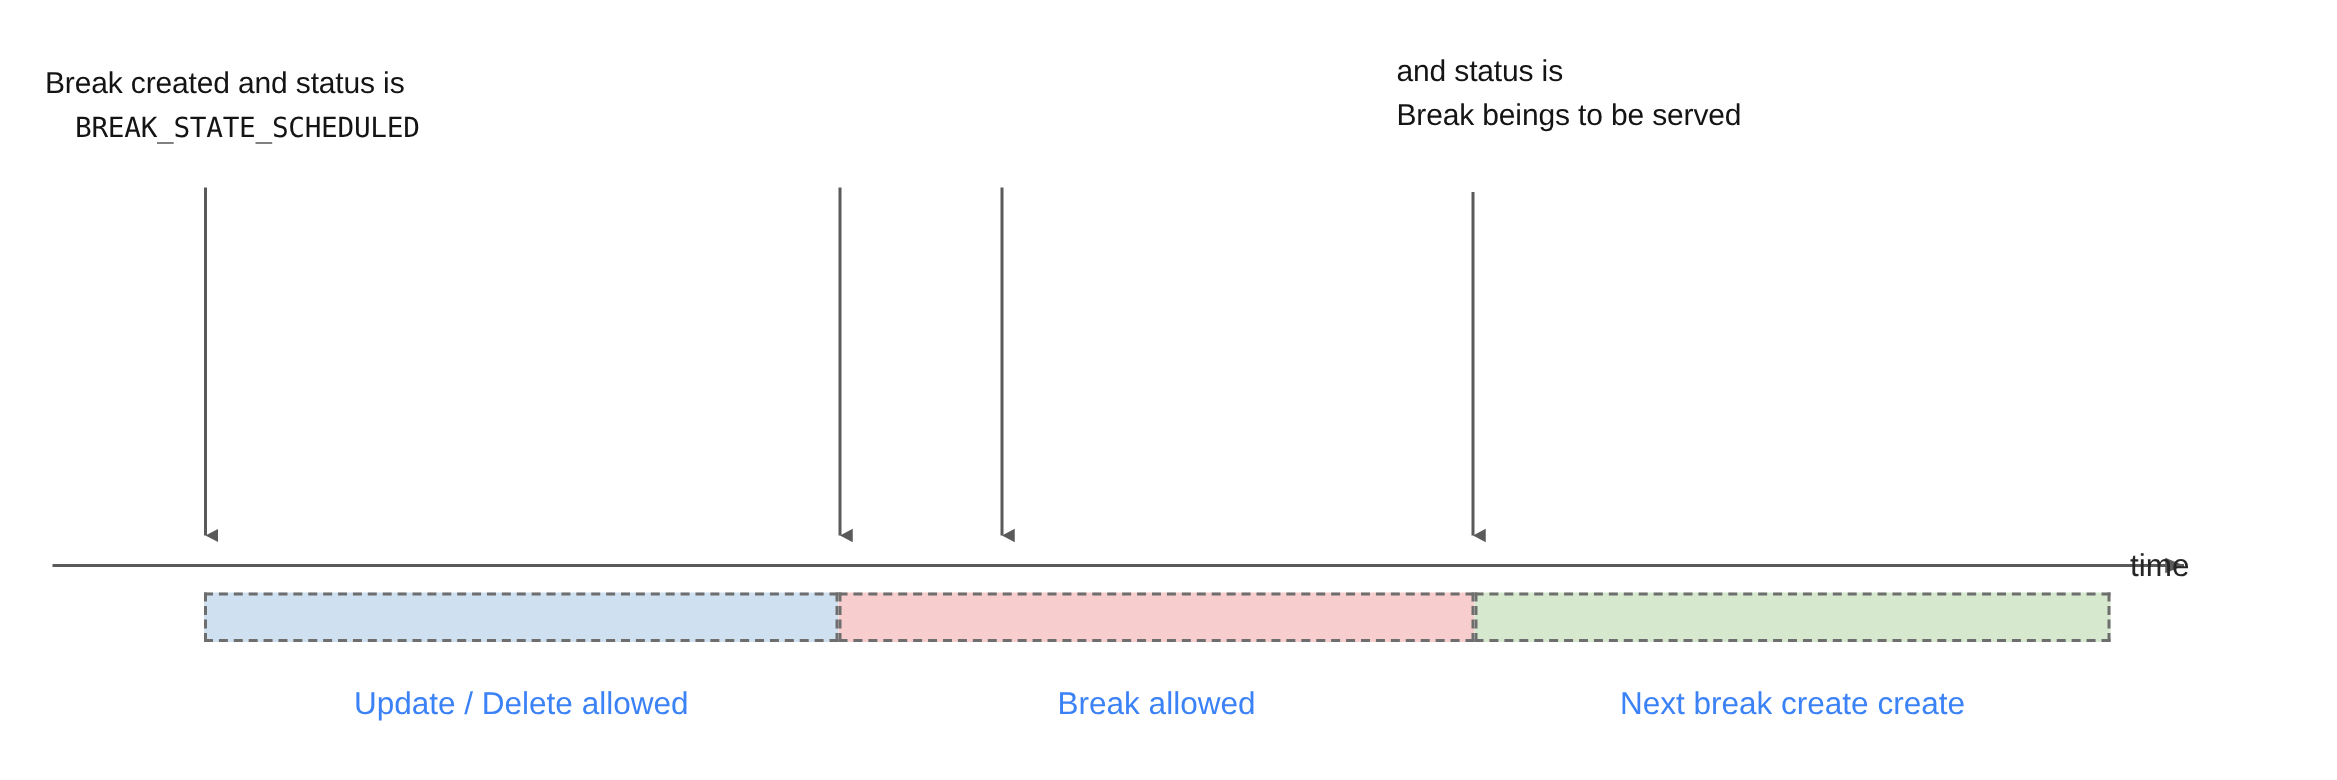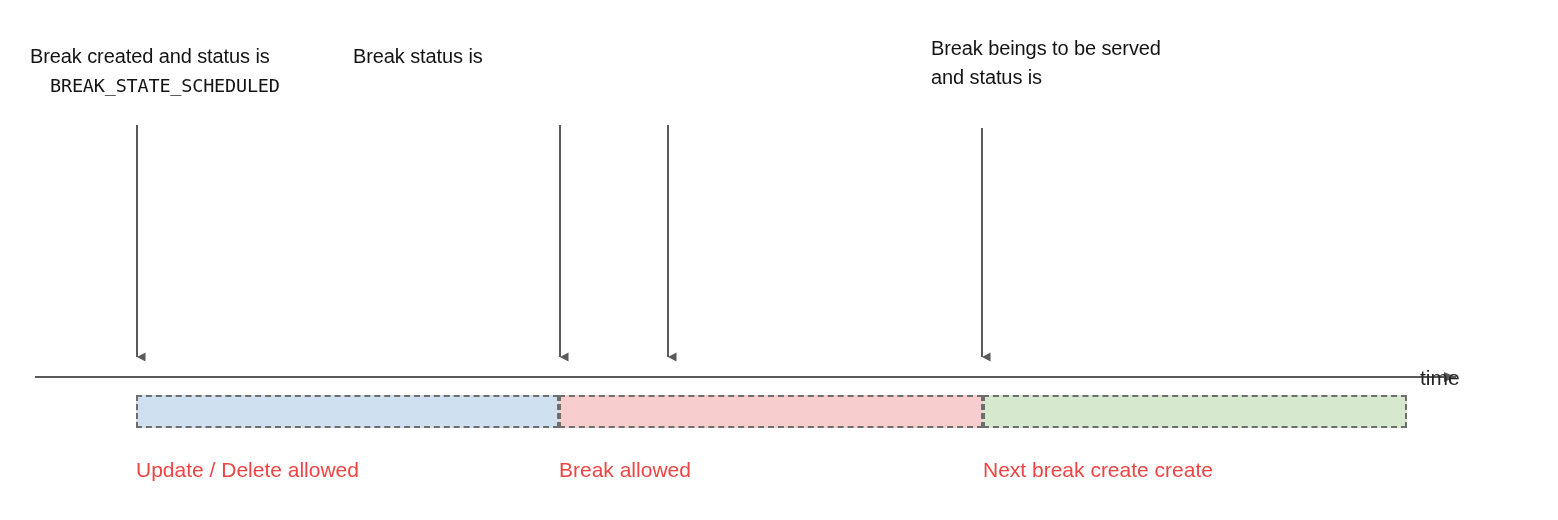--- a/index.html
+++ b/index.html
@@ -78,46 +78,45 @@
   #phase-bar-0 { left: 136px; width: 423px; background: #cfe0f0; }
   #phase-bar-1 { left: 559px; width: 424px; background: #f7cdcd; }
   #phase-bar-2 { left: 983px; width: 424px; background: #d6e9ce; }
 
   
   .phase-caption {
     position: absolute;
     top: 458px;
     font-family: "Liberation Sans", sans-serif;
     font-size: 21px;
-    color: #ef4444;
-    text-align: left;
+    color: #3b82f6;
+    text-align: center;
     white-space: nowrap;
   }
   #phase-caption-0 { left: 136px; width: 423px; }
   #phase-caption-1 { left: 559px; width: 424px; }
   #phase-caption-2 { left: 983px; width: 424px; }
 </style>
 </head>
 <body>
 
 <div id="diagram">
 
   <div class="annotation" id="ann-0">
     <span class="plain">Break created and status is</span>
     <span class="mono">BREAK_STATE_SCHEDULED</span>
   </div>
 
   <div class="annotation" id="ann-1">
-    <span class="plain">Break status is</span>
   </div>
 
 
   <div class="annotation" id="ann-3">
+    <span class="plain">and status is</span>
     <span class="plain">Break beings to be served</span>
-    <span class="plain">and status is</span>
   </div>
 
   <svg id="arrows" width="1558" height="520">
     <defs>
       <marker id="down-head" markerWidth="10" markerHeight="9" refX="5" refY="8.5" orient="auto" markerUnits="userSpaceOnUse">
         <path d="M0.5,0 L9.5,0 L5,8.5 Z" fill="#5a5a5a"></path>
       </marker>
       <marker id="right-head" markerWidth="13" markerHeight="11" refX="12.5" refY="5.5" orient="auto" markerUnits="userSpaceOnUse">
         <path d="M0,0.4 L12.5,5.5 L0,10.6 Z" fill="#5a5a5a"></path>
       </marker>

